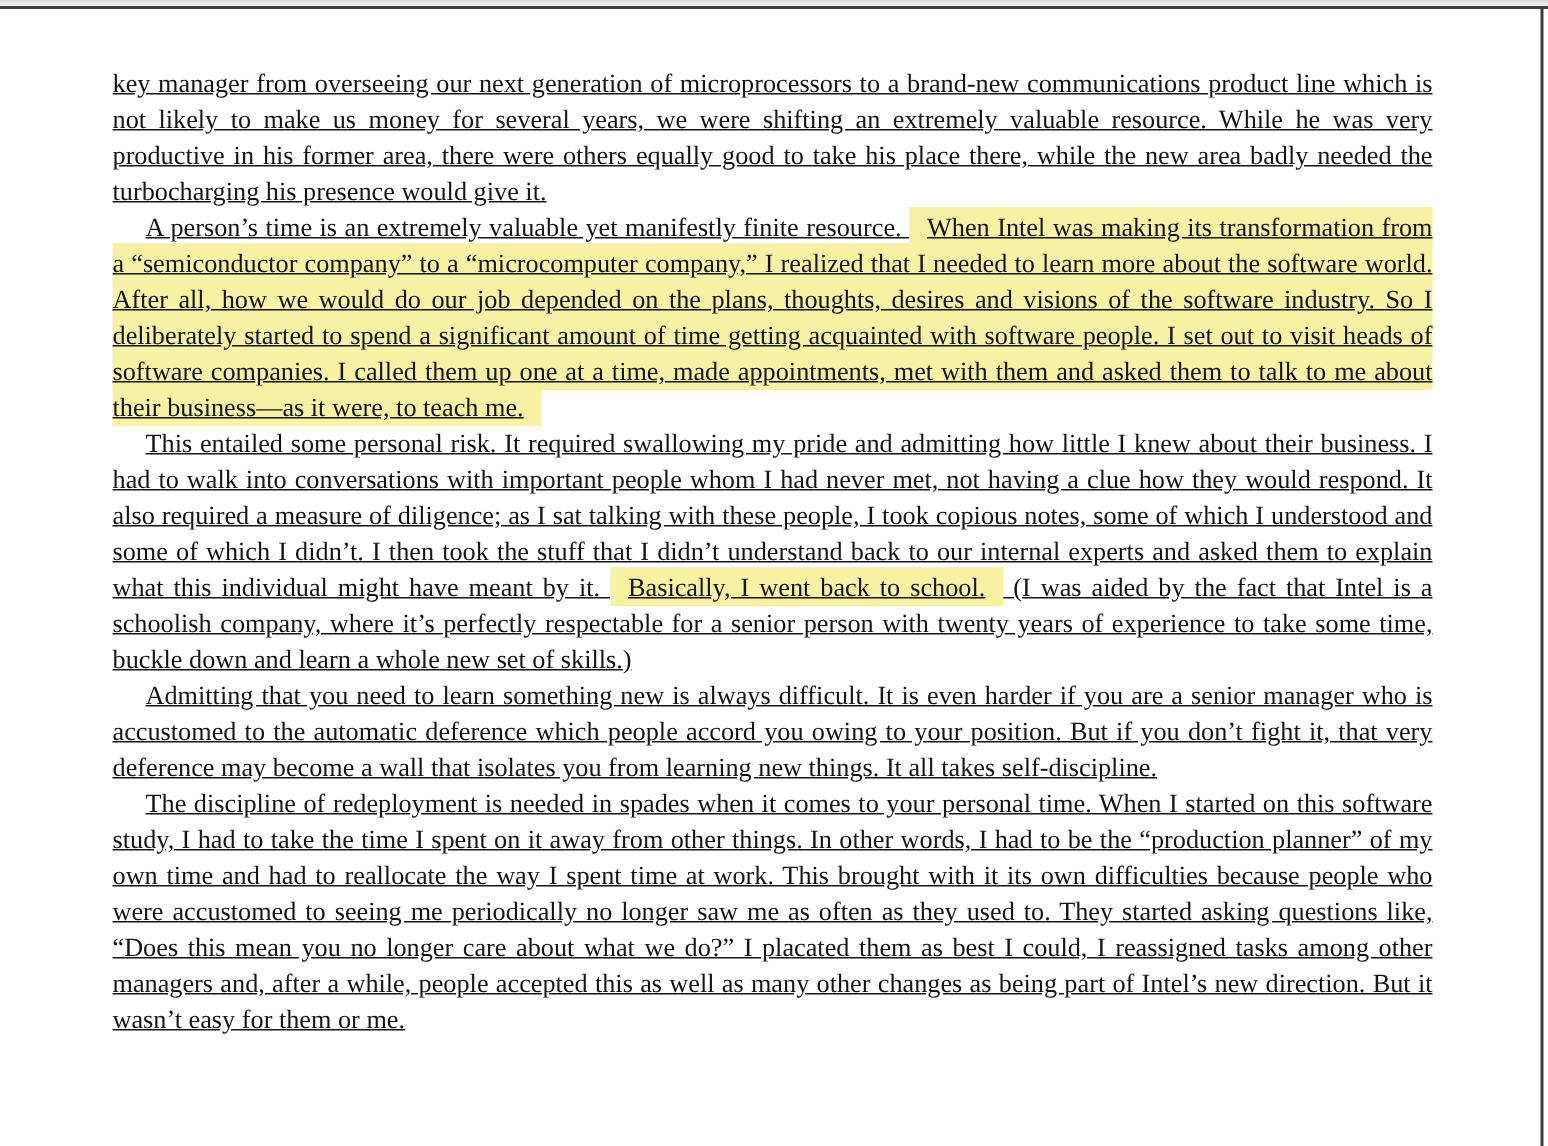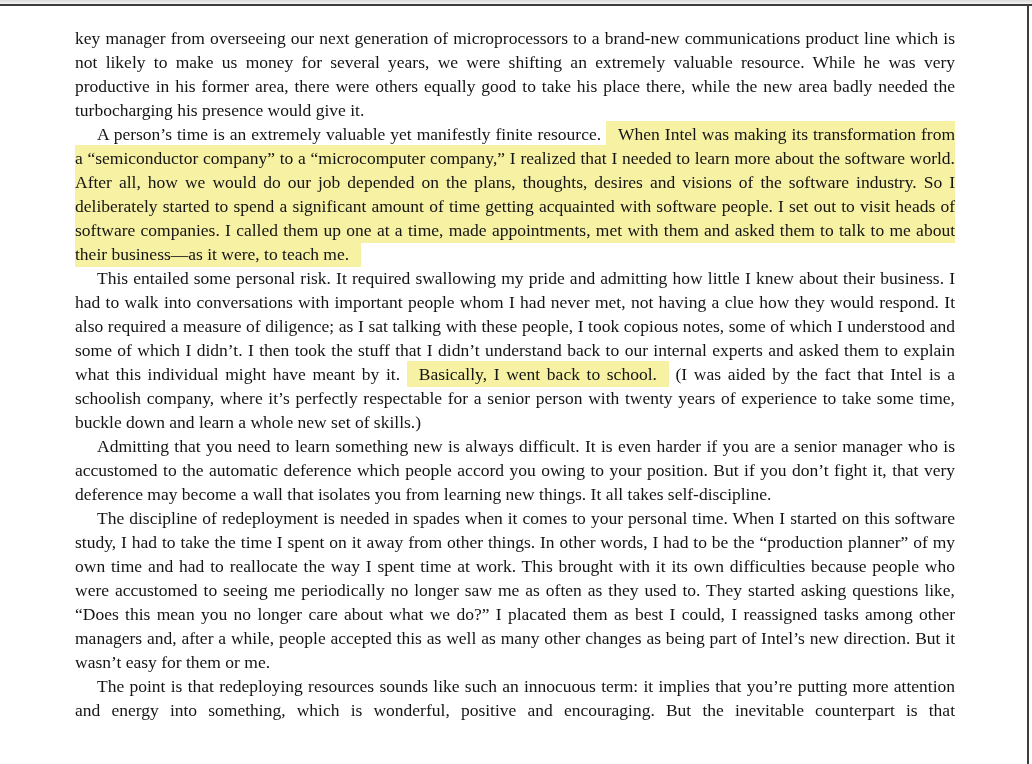--- a/index.html
+++ b/index.html
@@ -28,26 +28,27 @@
   .top-frame-line {
     position: absolute; top: 4px; left: 0; right: 0; height: 2px;
     background: var(--frame-line);
   }
   .right-frame-line {
     position: absolute; top: 5px; bottom: 0; left: 1027px; width: 2px;
     background: var(--frame-line);
   }
   .text-column {
     position: absolute;
-    left: 75px; top: 26px;
+    left: 75px; top: 43px;
     width: 880px;
     color: var(--text);
     font-size: 17.5px;
     line-height: 24px;
     text-align: justify;
+    text-decoration: underline;
   }
   .para { text-indent: 22px; }
   .para.no-indent { text-indent: 0; }
   .para.continued { text-align-last: justify; }
   mark.hl {
     background: var(--highlight);
     color: inherit;
     padding: 3px 12px;
   }
 </style>
@@ -63,15 +64,14 @@
     <p class="para no-indent"><span>key manager from overseeing our next generation of microprocessors to a brand-new communications product line which is not likely to make us money for several years, we were shifting an extremely valuable resource. While he was very productive in his former area, there were others equally good to take his place there, while the new area badly needed the turbocharging his presence would give it.</span></p>
 
     <p class="para"><span>A person’s time is an extremely valuable yet manifestly finite resource. </span><mark class="hl">When Intel was making its transformation from a “semiconductor company” to a “microcomputer company,” I realized that I needed to learn more about the software world. After all, how we would do our job depended on the plans, thoughts, desires and visions of the software industry. So I deliberately started to spend a significant amount of time getting acquainted with software people. I set out to visit heads of software companies. I called them up one at a time, made appointments, met with them and asked them to talk to me about their business—as it were, to teach me.</mark></p>
 
     <p class="para"><span>This entailed some personal risk. It required swallowing my pride and admitting how little I knew about their business. I had to walk into conversations with important people whom I had never met, not having a clue how they would respond. It also required a measure of diligence; as I sat talking with these people, I took copious notes, some of which I understood and some of which I didn’t. I then took the stuff that I didn’t understand back to our internal experts and asked them to explain what this individual might have meant by it. </span><mark class="hl">Basically, I went back to school.</mark><span> (I was aided by the fact that Intel is a schoolish company, where it’s perfectly respectable for a senior person with twenty years of experience to take some time, buckle down and learn a whole new set of skills.)</span></p>
 
     <p class="para"><span>Admitting that you need to learn something new is always difficult. It is even harder if you are a senior manager who is accustomed to the automatic deference which people accord you owing to your position. But if you don’t fight it, that very deference may become a wall that isolates you from learning new things. It all takes self-discipline.</span></p>
 
     <p class="para"><span>The discipline of redeployment is needed in spades when it comes to your personal time. When I started on this software study, I had to take the time I spent on it away from other things. In other words, I had to be the “production planner” of my own time and had to reallocate the way I spent time at work. This brought with it its own difficulties because people who were accustomed to seeing me periodically no longer saw me as often as they used to. They started asking questions like, “Does this mean you no longer care about what we do?” I placated them as best I could, I reassigned tasks among other managers and, after a while, people accepted this as well as many other changes as being part of Intel’s new direction. But it wasn’t easy for them or me.</span></p>
 
-    <p class="para continued"><span>The point is that redeploying resources sounds like such an innocuous term: it implies that you’re putting more attention and energy into something, which is wonderful, positive and encouraging. But the inevitable counterpart is that</span></p>
   </div>
 </div>
 
 </body></html>

